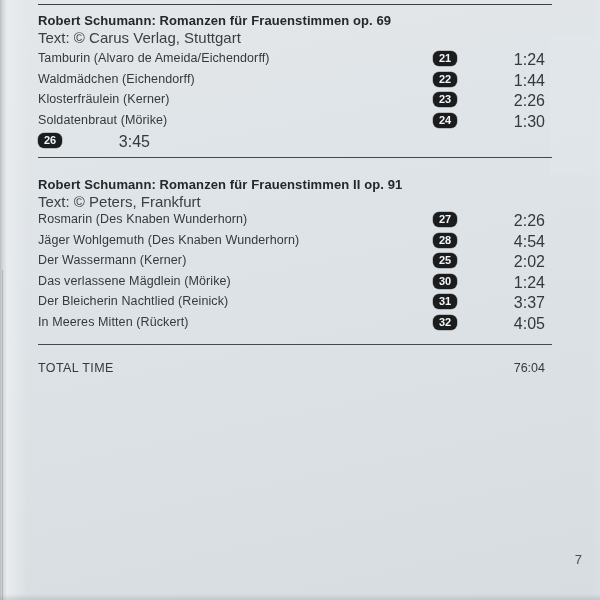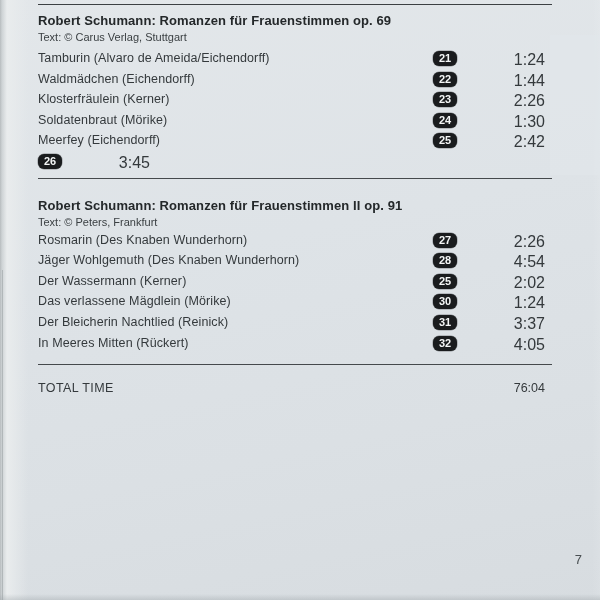--- a/index.html
+++ b/index.html
@@ -71,21 +71,21 @@
   .section-title {
     margin-top: 7px;
     font-size: 13px;
     font-weight: bold;
     line-height: 17px;
     color: #24282a;
     letter-spacing: 0.1px;
   }
   .section-2 .section-title { margin-top: 18px; }
   .section-credit {
-    font-size: 11px;
+    font-size: 15px;
     line-height: 17px;
     color: #3b4043;
   }
   .track-list { margin-top: 5px; }
   .section-2 .track-list { margin-top: 2px; }
 
   .track-row {
     display: flex;
     align-items: flex-start;
     height: 20.6px;
@@ -181,25 +181,20 @@
           <span class="track-title">Klosterfräulein (Kerner)</span>
           <span class="track-badge">23</span>
           <span class="track-duration">2:26</span>
         </div>
         <div class="track-row">
           <span class="track-title">Soldatenbraut (Mörike)</span>
           <span class="track-badge">24</span>
           <span class="track-duration">1:30</span>
         </div>
         <div class="track-row">
-          <span class="track-title">Meerfey (Eichendorff)</span>
-          <span class="track-badge">25</span>
-          <span class="track-duration">2:42</span>
-        </div>
-        <div class="track-row">
           <span class="track-badge">26</span>
           <span class="track-duration">3:45</span>
         </div>
       </div>
     </div>
 
     <div class="rule rule-mid-1"></div>
 
     <div class="section section-2">
       <div class="section-title">Robert Schumann: Romanzen für Frauenstimmen II op. 91</div>

